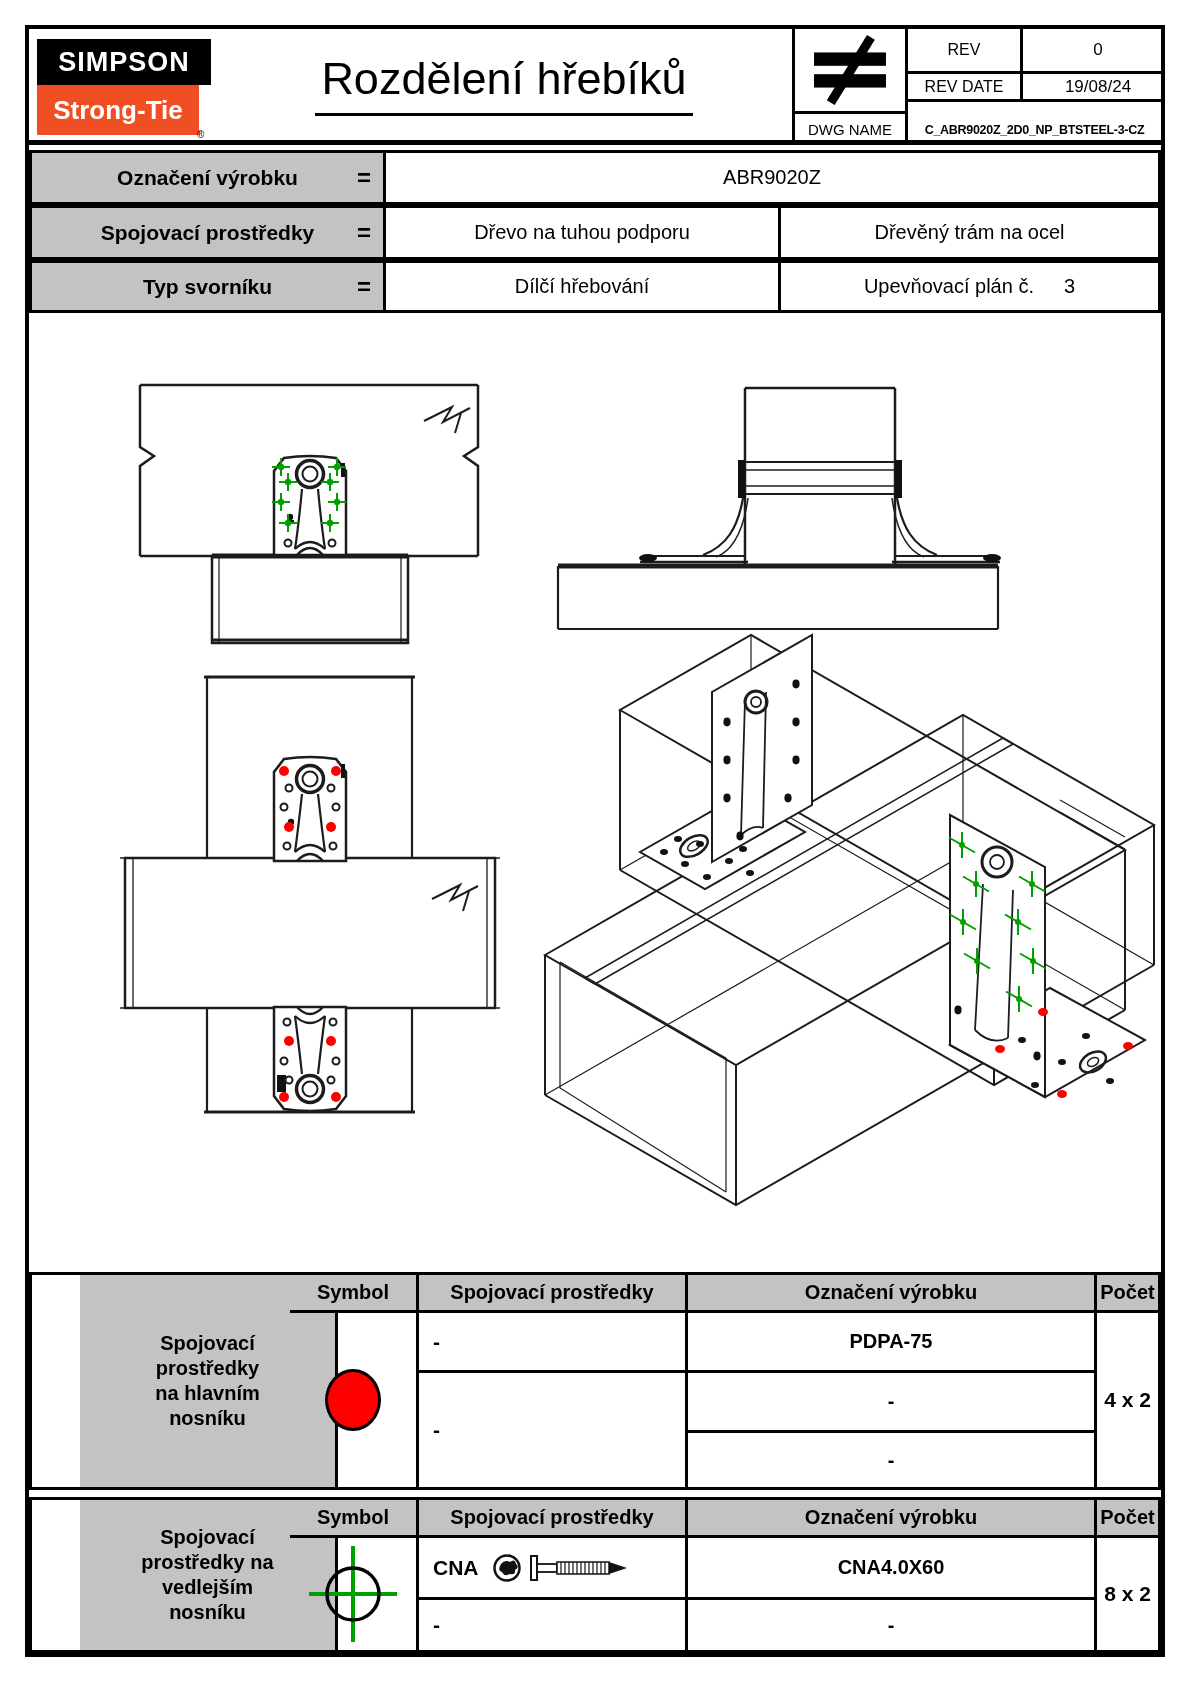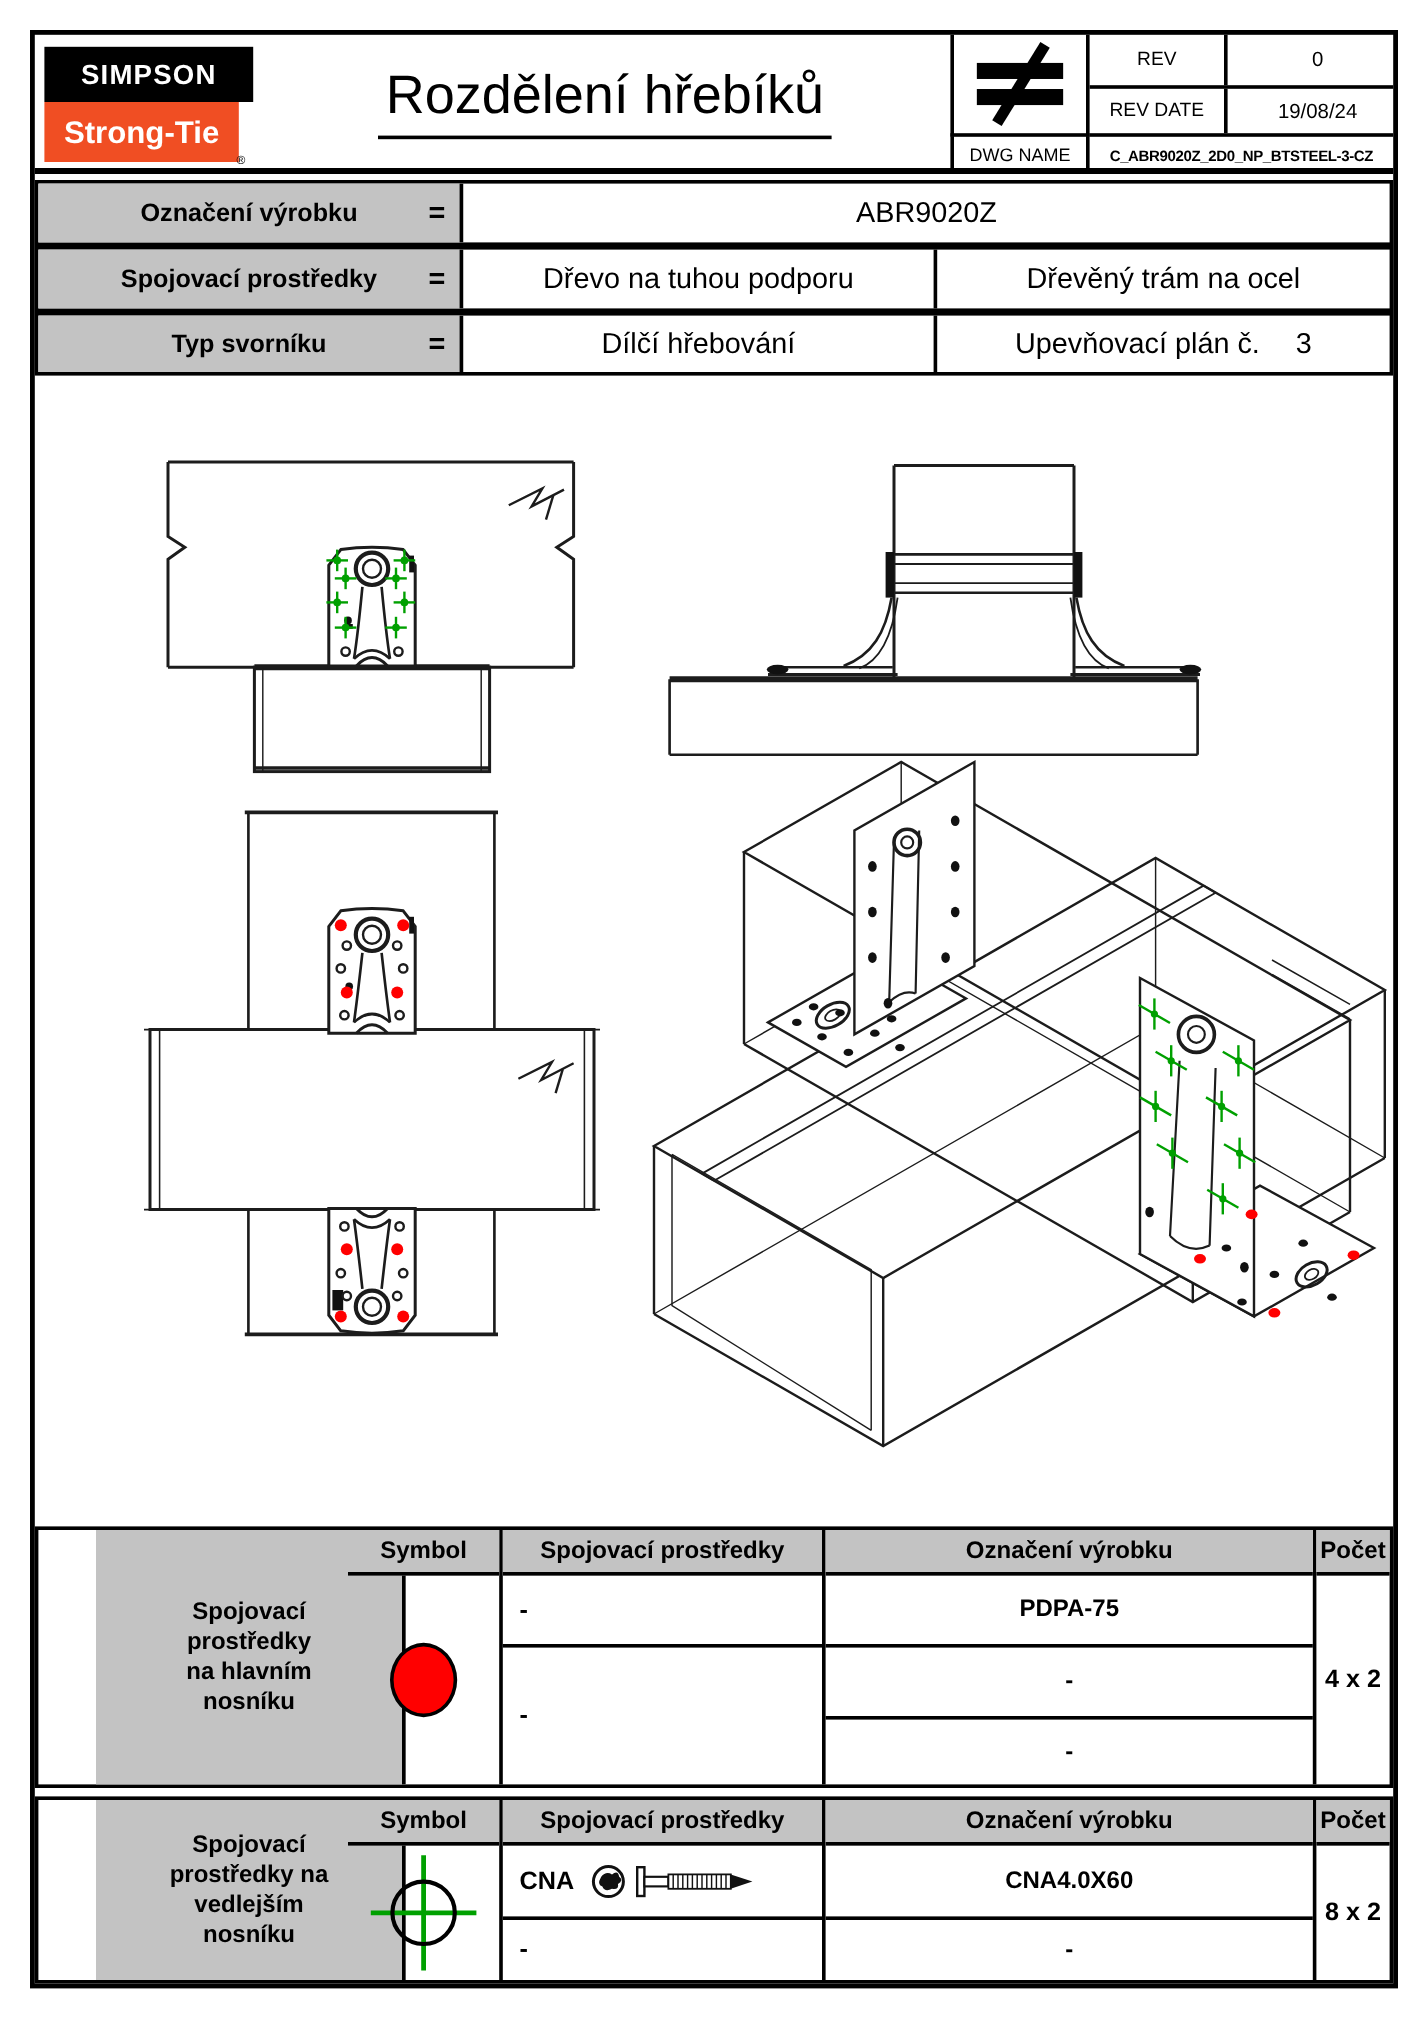--- a/index.html
+++ b/index.html
@@ -6,21 +6,21 @@
   .page{position:relative;width:1190px;height:1682px;background:#fff;
         font-family:"Liberation Sans",sans-serif;color:#000;overflow:hidden;}
   .sheet{position:absolute;left:25px;top:25px;width:1140px;height:1632px;
          border:4px solid #000;box-sizing:border-box;}
   .abs{position:absolute;box-sizing:border-box;}
 
   
   .titleblock{left:0;top:0;width:1132px;height:116px;border-bottom:5px solid #000;}
   .logo-black{left:8px;top:10px;width:174px;height:46px;background:#000;color:#fff;
               display:flex;align-items:center;justify-content:center;
-              font-weight:bold;font-size:23px;letter-spacing:1px;}
+              font-weight:bold;font-size:27px;letter-spacing:1px;}
   .logo-orange{left:8px;top:56px;width:162px;height:50px;background:#f04e23;color:#fff;
                display:flex;align-items:center;justify-content:center;
                font-weight:bold;font-size:26px;}
   .logo-r{left:168px;top:100px;font-size:10px;}
   .doc-title{left:195px;top:20px;width:560px;height:70px;display:flex;
              align-items:center;justify-content:center;}
   .doc-title span{font-size:45px;border-bottom:3px solid #000;padding:0 6px 8px 6px;}
   .proj-cell{left:763px;top:0;width:116px;height:85px;border-left:3px solid #000;
              border-right:3px solid #000;border-bottom:3px solid #000;
              display:flex;align-items:center;justify-content:center;}
@@ -33,21 +33,21 @@
              justify-content:center;font-size:15px;}
   .dwg-value{left:879px;top:85px;width:253px;height:31px;display:flex;align-items:center;
              justify-content:center;font-size:12.5px;font-weight:600;letter-spacing:-0.3px;}
 
   
   .spec-row{left:0;width:1132px;border:3px solid #000;display:flex;}
   .spec-label{width:351px;background:#c3c3c3;border-right:3px solid #000;position:relative;
               display:flex;align-items:center;justify-content:center;
               font-weight:bold;font-size:21px;}
   .spec-eq{position:absolute;right:12px;font-weight:bold;font-size:24px;}
-  .spec-val{display:flex;align-items:center;justify-content:center;font-size:24px;}
+  .spec-val{display:flex;align-items:center;justify-content:center;font-size:20px;}
 
   
   .ltable{left:0;width:1132px;border:3px solid #000;}
   .lt-label{left:0;top:0;width:258px;height:100%;background:#c3c3c3;
             border-right:3px solid #000;display:flex;align-items:center;justify-content:center;
             text-align:center;font-weight:bold;font-size:20px;white-space:pre-line;line-height:1.25;margin-left:48px;}
   .lt-col{top:0;height:100%;border-right:3px solid #000;display:flex;flex-direction:column;}
   .lt-col.last{border-right:none;}
   .lt-head{height:35px;background:#c3c3c3;border-bottom:3px solid #000;
            display:flex;align-items:center;justify-content:center;
@@ -89,21 +89,21 @@
         <rect x="12" y="22" width="86" height="16" fill="#000"></rect>
         <rect x="12" y="48" width="86" height="16" fill="#000"></rect>
         <line x1="80" y1="4" x2="32" y2="82" stroke="#000" stroke-width="11"></line>
       </svg>
     </div>
 
     <div class="abs rev-row" style="top:0;">
       <div class="rev-label">REV</div>
       <div class="rev-value">0</div>
     </div>
-    <div class="abs rev-row" style="top:45px;height:40px;">
+    <div class="abs rev-row" style="top:45px;height:28px;">
       <div class="rev-label">REV DATE</div>
       <div class="rev-value">19/08/24</div>
     </div>
     <div class="abs dwg-label">DWG NAME</div>
     <div class="abs dwg-value">C_ABR9020Z_2D0_NP_BTSTEEL-3-CZ</div>
   </div>
 
   <div class="abs spec-row" style="top:121px;height:55px;">
     <div class="spec-label">
       <span>Označení výrobku</span>

